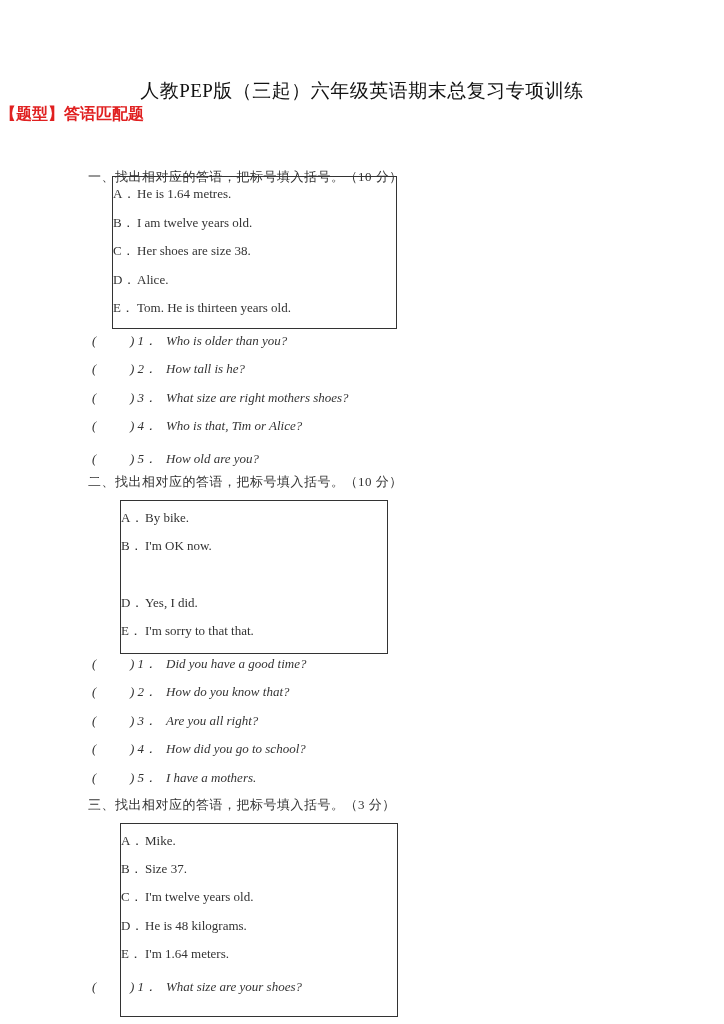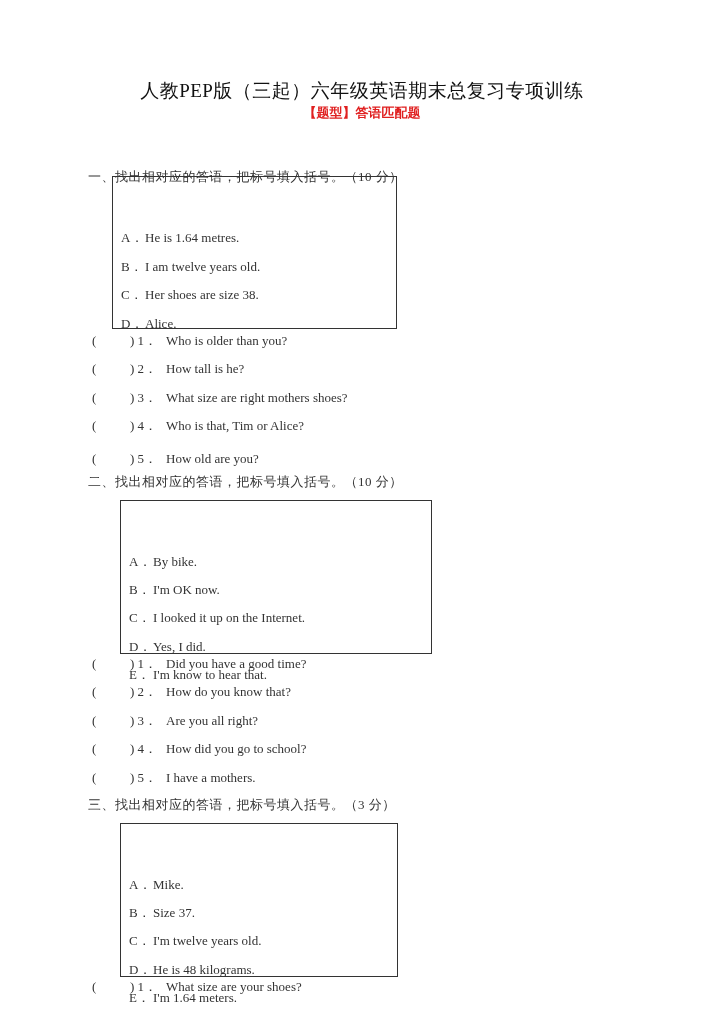--- a/index.html
+++ b/index.html
@@ -1,65 +1,65 @@
 <!DOCTYPE html>
 <html><head>
 <meta charset="utf-8">
 <style>
   html, body { margin:0; padding:0; background:#ffffff; }
   body { width:724px; height:1024px; position:relative; overflow:hidden;
          font-family:"Liberation Serif","DejaVu Serif",serif; color:#222; }
   .title { position:absolute; left:0; width:724px; top:52px; text-align:center;
            font-size:19px; color:#111; letter-spacing:0.5px;margin-top:26px; }
-  .subtitle { position:absolute; left:0; width:724px; top:104px; text-align:center;
-              font-size:13px; font-weight:bold; font-family:"DejaVu Sans",sans-serif; }
+  .subtitle { position:absolute; left:0; width:724px; top:104px; 
+              font-size:16px; font-weight:bold; font-family:"DejaVu Sans",sans-serif; }
   .sec-head { position:absolute; left:88px; font-size:13px; color:#333; letter-spacing:0.5px; }
   .box { position:absolute; border:1px solid #333; box-sizing:border-box; }
-  .opt { position:absolute; left:8px; font-size:13px; color:#333; white-space:nowrap;margin-top:44px; }
+  .opt { position:absolute; left:0; font-size:13px; color:#333; white-space:nowrap; }
   .opt .lbl { display:inline-block; width:24px; }
-  .q { position:absolute; left:92px; font-size:13px; color:#333; white-space:nowrap; }
+  .q { position:absolute; left:92px; font-size:13px; color:#333; white-space:nowrap;font-style:italic; }
   .q .paren-l { display:inline-block; width:38px; }
   .q .num { display:inline-block; width:36px; }
 </style>
 </head>
 <body>
 
 <div>
   <div class="title">人教PEP版（三起）六年级英语期末总复习专项训练</div>
   <div class="subtitle" style="color:#e02020">【题型】答语匹配题</div>
 
   <div class="sec-head" style="top:168px">一、找出相对应的答语，把标号填入括号。（10 分）</div>
   <div class="box" style="left:112px; top:176px; width:285px; height:153px">
     <div class="opt" style="top:8px"><span class="lbl">A．</span><span>He is 1.64 metres.</span></div>
     <div class="opt" style="top:37px"><span class="lbl">B．</span><span>I am twelve years old.</span></div>
     <div class="opt" style="top:65px"><span class="lbl">C．</span><span>Her shoes are size 38.</span></div>
     <div class="opt" style="top:94px"><span class="lbl">D．</span><span>Alice.</span></div>
+    <div class="opt" style="top:122px"><span class="lbl">E．</span><span>Tom. He is thirteen years old.</span></div>
   </div>
   <div class="q" style="top:332px"><span class="paren-l">(</span><span class="num">) 1．</span><span>Who is older than you?</span></div>
   <div class="q" style="top:360px"><span class="paren-l">(</span><span class="num">) 2．</span><span>How tall is he?</span></div>
   <div class="q" style="top:389px"><span class="paren-l">(</span><span class="num">) 3．</span><span>What size are right mothers shoes?</span></div>
   <div class="q" style="top:417px"><span class="paren-l">(</span><span class="num">) 4．</span><span>Who is that, Tim or Alice?</span></div>
   <div class="q" style="top:450px"><span class="paren-l">(</span><span class="num">) 5．</span><span>How old are you?</span></div>
 
   <div class="sec-head" style="top:473px">二、找出相对应的答语，把标号填入括号。（10 分）</div>
-  <div class="box" style="left:120px; top:500px; width:312px; height:154px">
+  <div class="box" style="left:120px; top:500px; width:268px; height:154px">
     <div class="opt" style="top:8px"><span class="lbl">A．</span><span>By bike.</span></div>
     <div class="opt" style="top:36px"><span class="lbl">B．</span><span>I'm OK now.</span></div>
-    <div class="opt" style="top:64px"><span class="lbl">C．</span><span>I looked it up on the Internet.</span></div>
     <div class="opt" style="top:93px"><span class="lbl">D．</span><span>Yes, I did.</span></div>
-    <div class="opt" style="top:121px"><span class="lbl">E．</span><span>I'm know to hear that.</span></div>
+    <div class="opt" style="top:121px"><span class="lbl">E．</span><span>I'm sorry to that that.</span></div>
   </div>
   <div class="q" style="top:655px"><span class="paren-l">(</span><span class="num">) 1．</span><span>Did you have a good time?</span></div>
   <div class="q" style="top:683px"><span class="paren-l">(</span><span class="num">) 2．</span><span>How do you know that?</span></div>
   <div class="q" style="top:712px"><span class="paren-l">(</span><span class="num">) 3．</span><span>Are you all right?</span></div>
   <div class="q" style="top:740px"><span class="paren-l">(</span><span class="num">) 4．</span><span>How did you go to school?</span></div>
   <div class="q" style="top:769px"><span class="paren-l">(</span><span class="num">) 5．</span><span>I have a mothers.</span></div>
 
   <div class="sec-head" style="top:796px">三、找出相对应的答语，把标号填入括号。（3 分）</div>
-  <div class="box" style="left:120px; top:823px; width:278px; height:154px">
+  <div class="box" style="left:120px; top:823px; width:278px; height:194px">
     <div class="opt" style="top:8px"><span class="lbl">A．</span><span>Mike.</span></div>
     <div class="opt" style="top:36px"><span class="lbl">B．</span><span>Size 37.</span></div>
     <div class="opt" style="top:64px"><span class="lbl">C．</span><span>I'm twelve years old.</span></div>
     <div class="opt" style="top:93px"><span class="lbl">D．</span><span>He is 48 kilograms.</span></div>
     <div class="opt" style="top:121px"><span class="lbl">E．</span><span>I'm 1.64 meters.</span></div>
   </div>
   <div class="q" style="top:978px"><span class="paren-l">(</span><span class="num">) 1．</span><span>What size are your shoes?</span></div>
 </div>
 
 </body></html>

